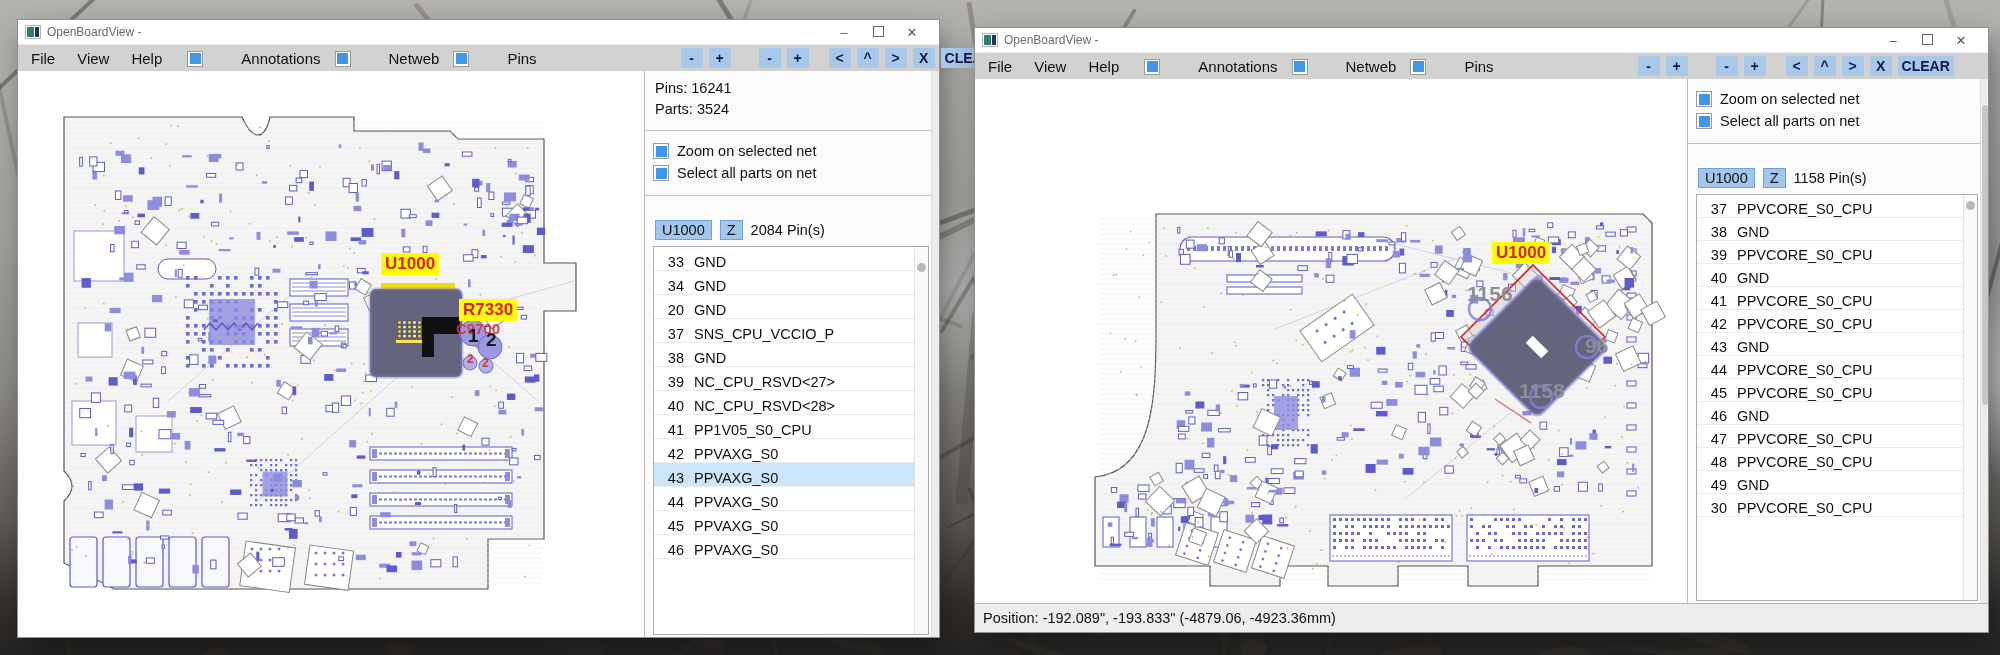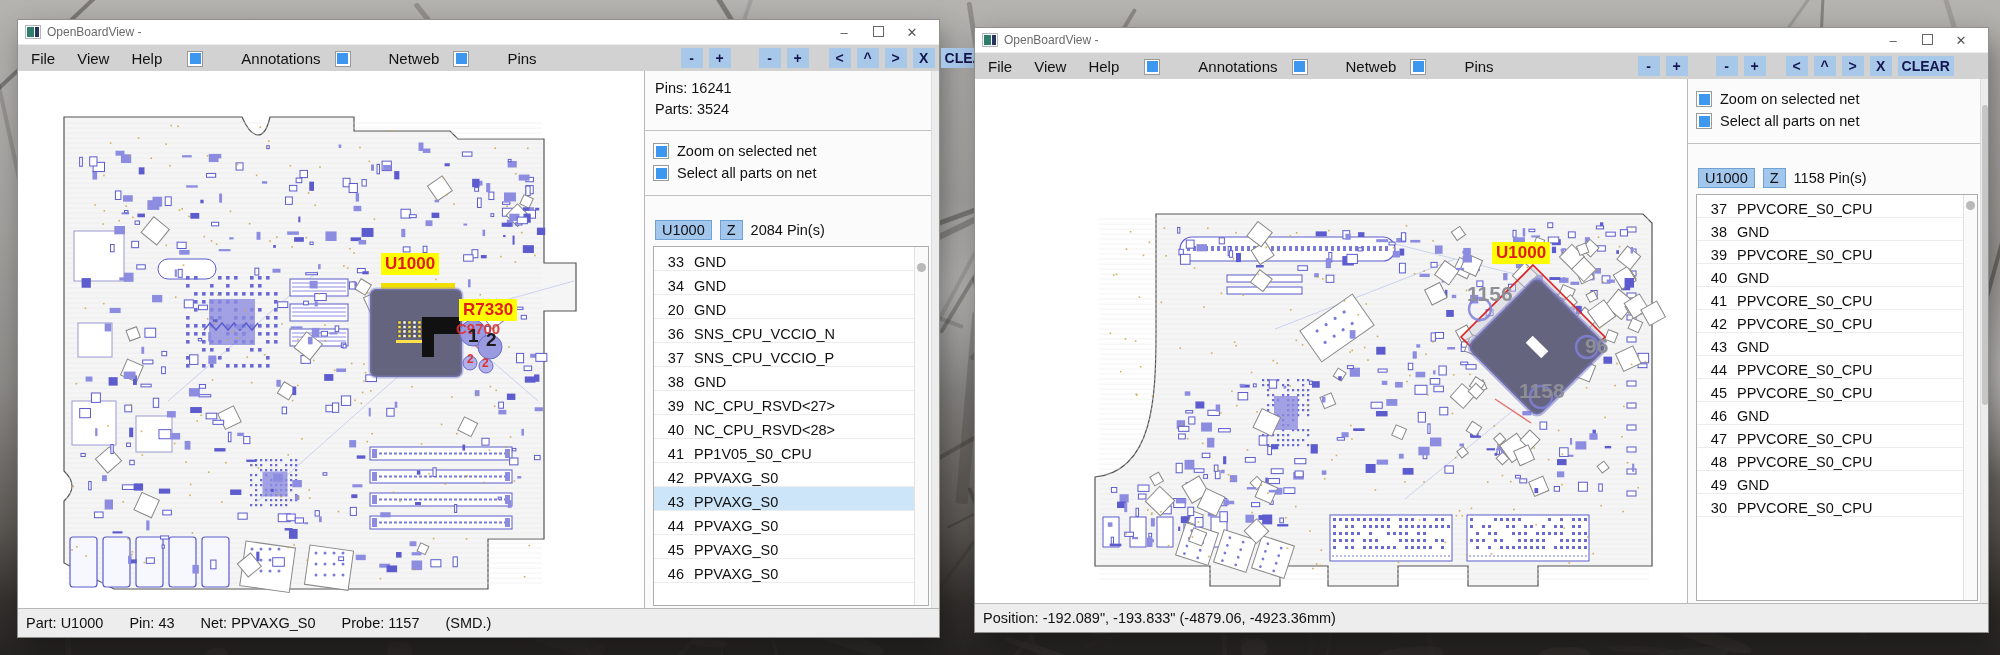--- a/index.html
+++ b/index.html
@@ -1116,24 +1116,20 @@
   </div>
             <div class="pin-row">
     <span class="pnum">34</span>
     <span class="pnet">GND</span>
   </div>
             <div class="pin-row">
     <span class="pnum">20</span>
     <span class="pnet">GND</span>
   </div>
             <div class="pin-row">
-    <span class="pnum">36</span>
-    <span class="pnet">SNS_CPU_VCCIO_N</span>
-  </div>
-            <div class="pin-row">
     <span class="pnum">37</span>
     <span class="pnet">SNS_CPU_VCCIO_P</span>
   </div>
             <div class="pin-row">
     <span class="pnum">38</span>
     <span class="pnet">GND</span>
   </div>
             <div class="pin-row">
     <span class="pnum">39</span>
     <span class="pnet">NC_CPU_RSVD&lt;27&gt;</span>
@@ -1167,27 +1163,20 @@
     <span class="pnet">PPVAXG_S0</span>
   </div>
           </div>
         <div class="list-scroll">
             <div class="list-thumb" style="top:16px"></div>
           </div>
       </div>
       <div class="panel-gutter"></div>
     </div>
   </div>
-  <div class="statusbar">
-      <span class="seg">Part: U1000</span>
-      <span class="seg">Pin: 43</span>
-      <span class="seg">Net: PPVAXG_S0</span>
-      <span class="seg">Probe: 1157</span>
-      <span class="seg">(SMD.)</span>
-    </div>
 </div>
 
 <div class="window win2">
   <div class="titlebar">
     <span class="app-icon">
         <i class="i1"></i>
         <i class="i2"></i>
       </span>
     <span class="title-text">OpenBoardView -</span>
     <span class="win-controls">

